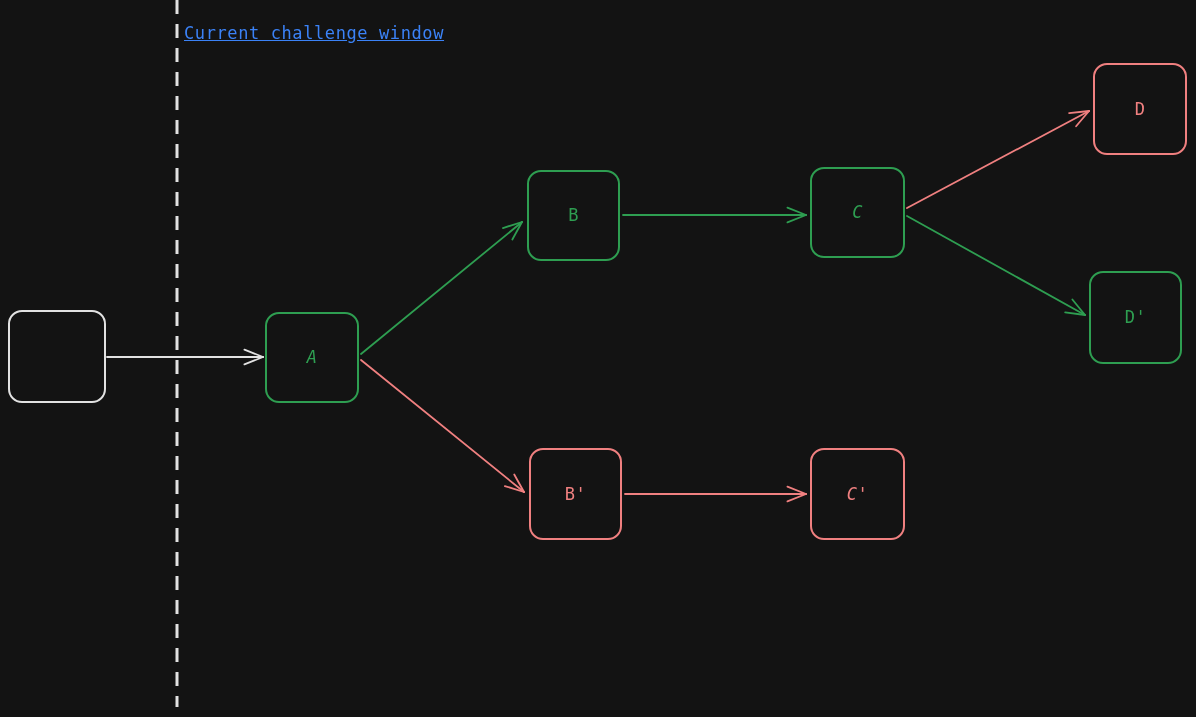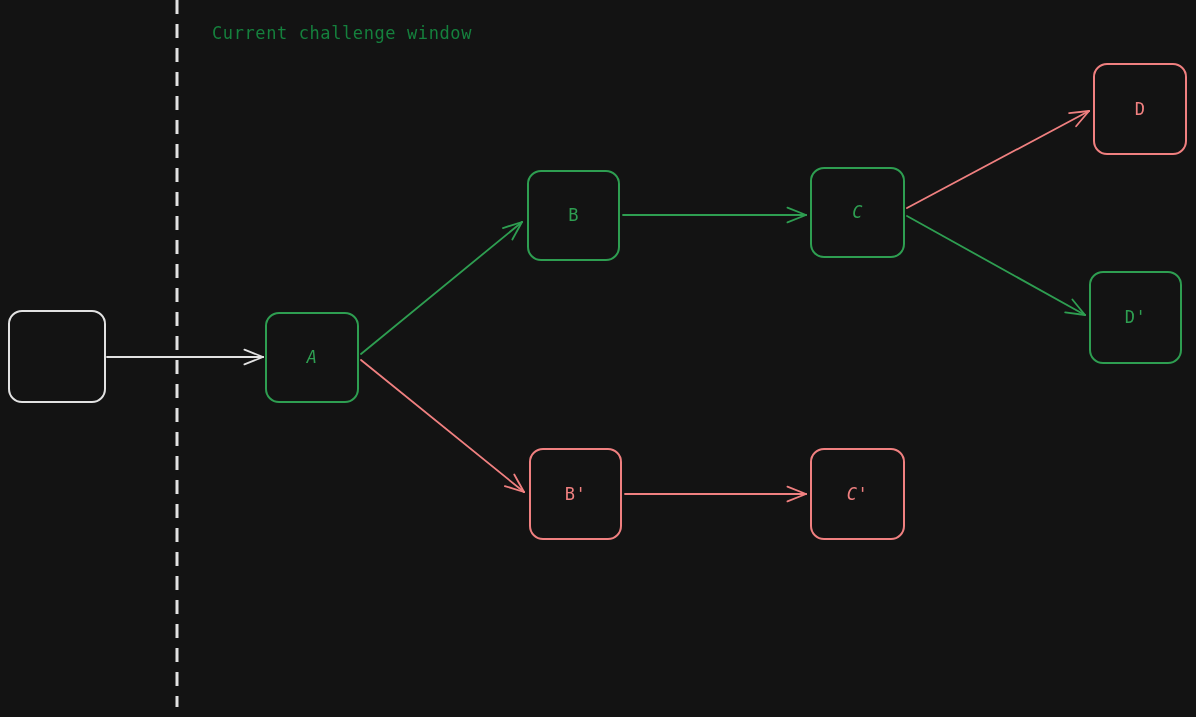--- a/index.html
+++ b/index.html
@@ -94,21 +94,21 @@
         <line x1="1089" y1="111" x2="1076.0984572936934" y2="126.28234915833777" stroke="#f08080" stroke-width="1.8" stroke-linecap="round"></line>
         <line x1="1089" y1="111" x2="1069.1201591855113" y2="113.18904755329494" stroke="#f08080" stroke-width="1.8" stroke-linecap="round"></line>
       </g>
       <g>
         <line x1="907" y1="216" x2="1085" y2="315" stroke="#2e9e51" stroke-width="1.8" stroke-linecap="round"></line>
         <line x1="1085" y1="315" x2="1065.1625341429203" y2="312.45540801518274" stroke="#2e9e51" stroke-width="1.8" stroke-linecap="round"></line>
         <line x1="1085" y1="315" x2="1072.3741143723423" y2="299.4891324511712" stroke="#2e9e51" stroke-width="1.8" stroke-linecap="round"></line>
       </g>
     </svg>
 
-  <div class="window-label" style="left: 212px; top: 23px; color: #15803d;">Current challenge window</div>
+  <div class="window-label" style="left: 184px; top: 23px; color: #3b82f6; text-decoration: underline;">Current challenge window</div>
 
 <div class="node" style="left: 8px; top: 310px; width: 98px; height: 93px; border-color: rgb(226, 226, 226); color: rgb(226, 226, 226); font-style: normal;">
       <span class="node-label"></span>
     </div>
     <div class="node" style="left: 265px; top: 312px; width: 94px; height: 91px; border-color: rgb(46, 158, 81); color: rgb(46, 158, 81); font-style: italic;">
       <span class="node-label">A</span>
     </div>
     <div class="node" style="left: 527px; top: 170px; width: 93px; height: 91px; border-color: rgb(46, 158, 81); color: rgb(46, 158, 81); font-style: normal;">
       <span class="node-label">B</span>
     </div>

